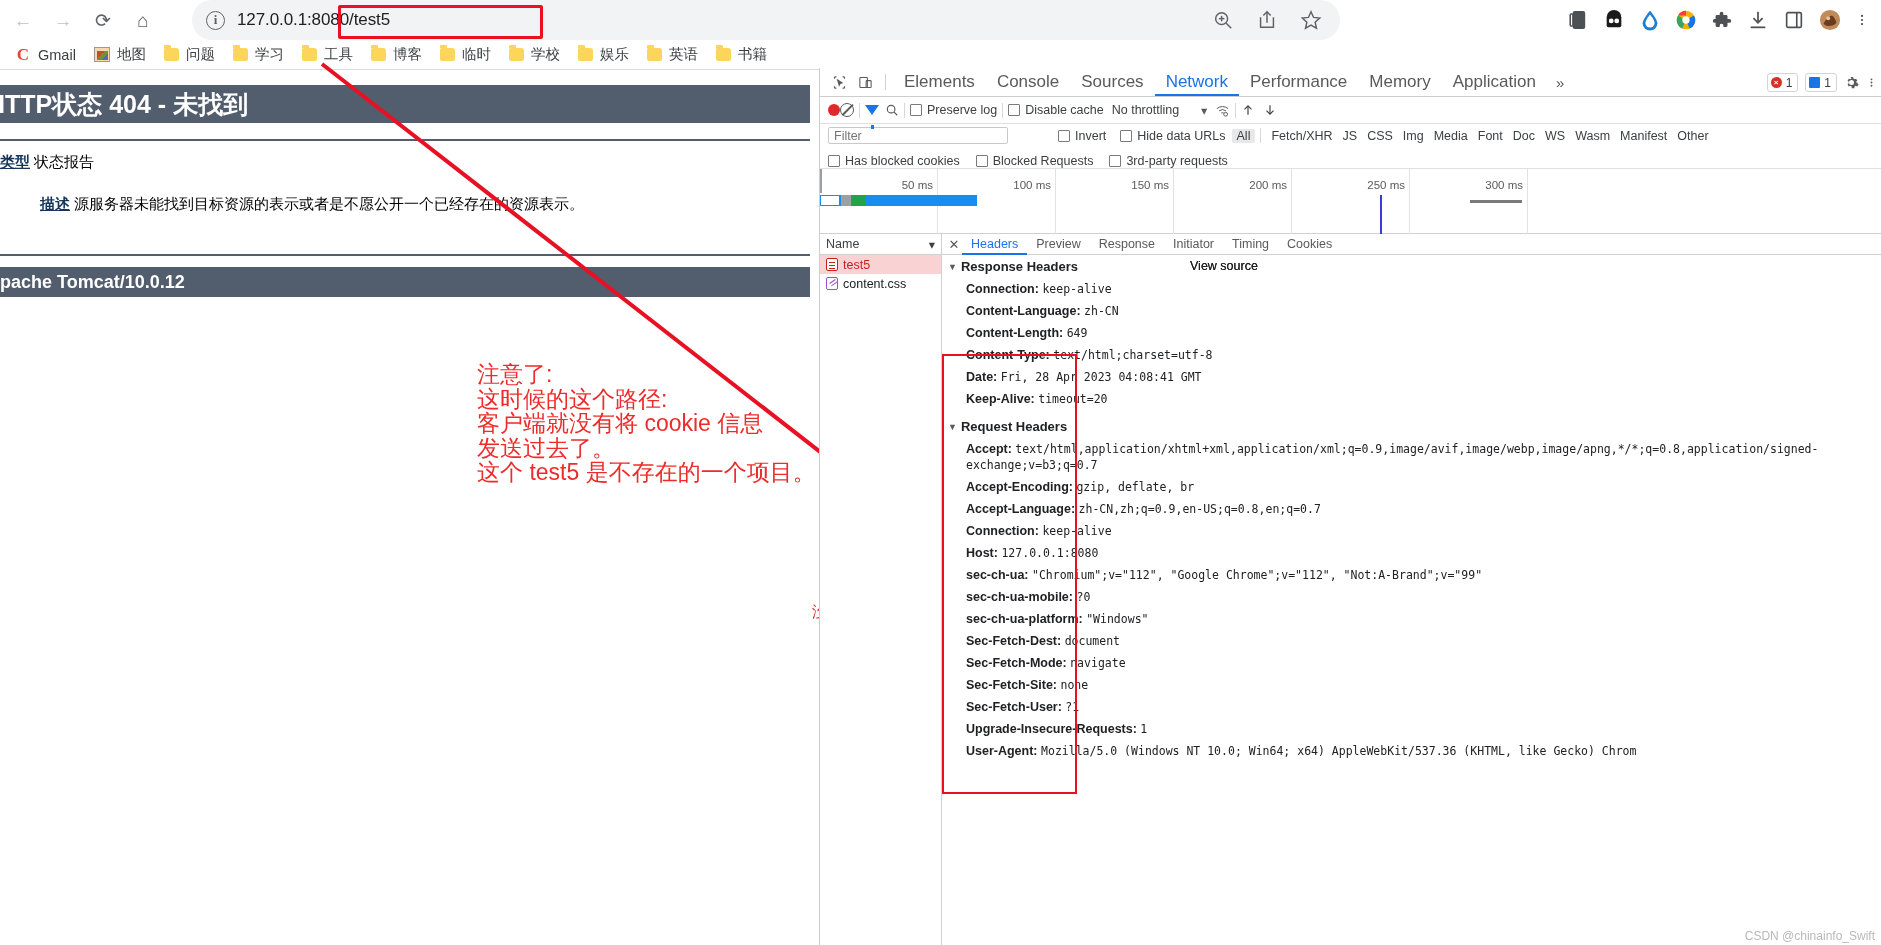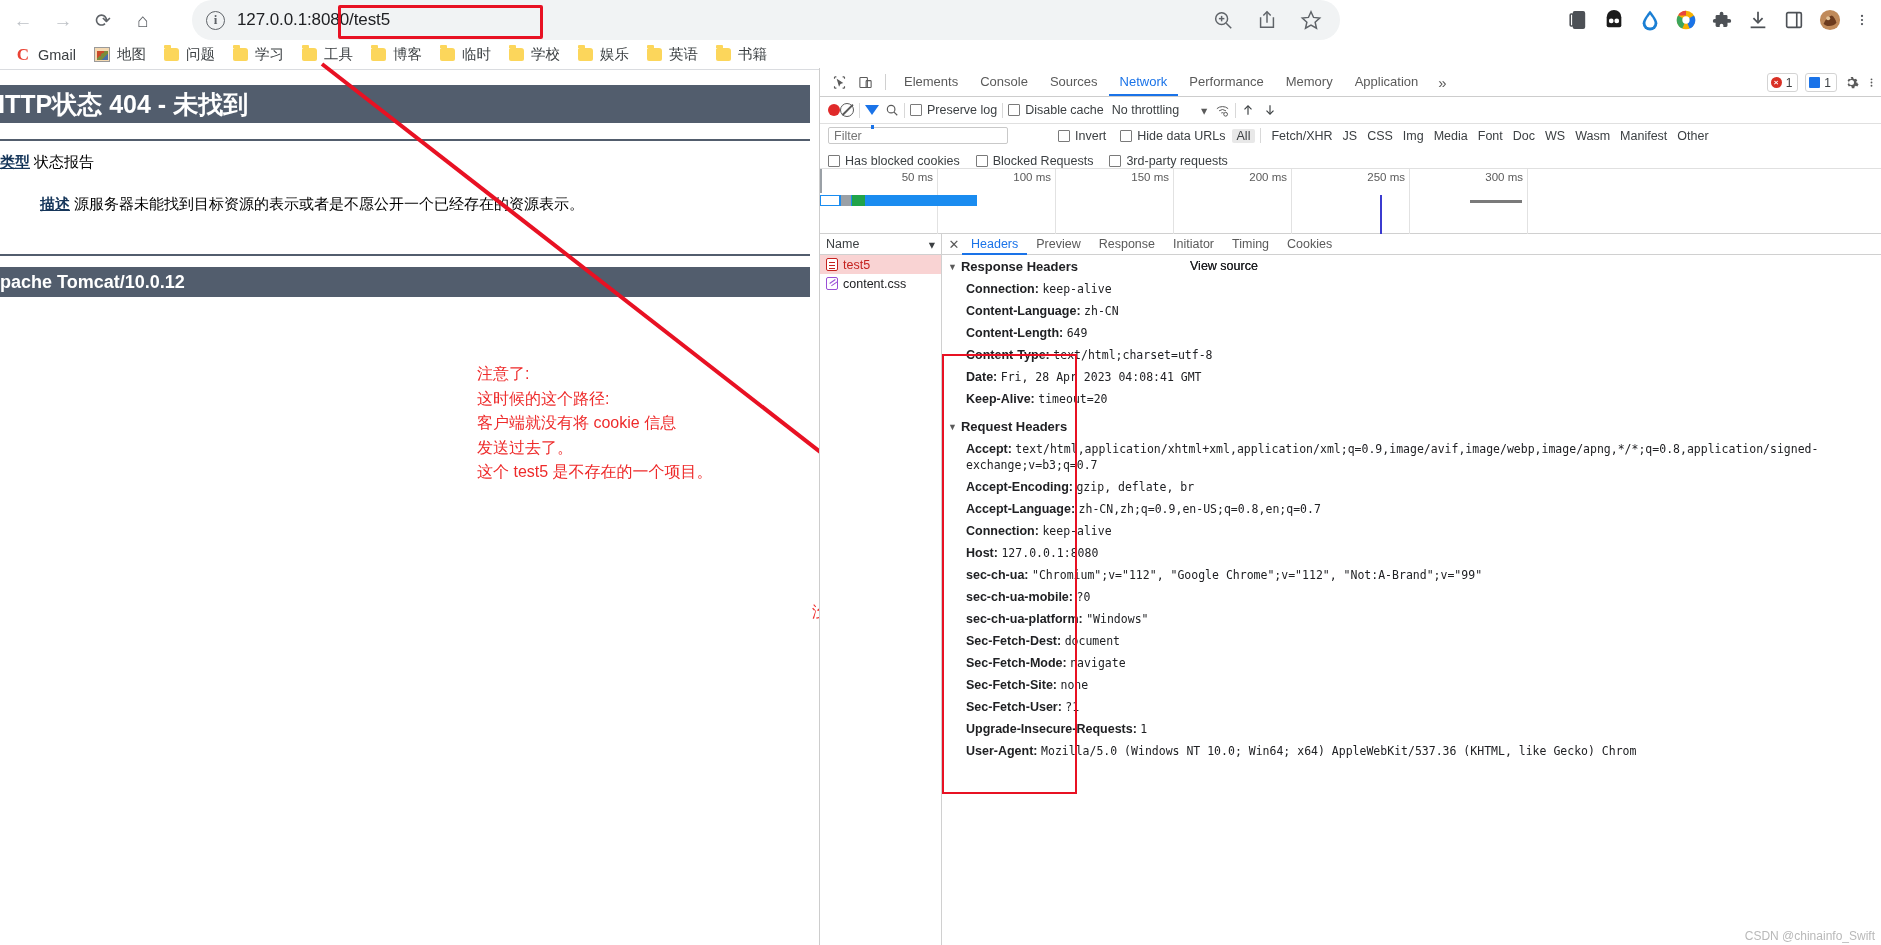--- a/index.html
+++ b/index.html
@@ -147,21 +147,21 @@
   #tomcat-footer {
     position: absolute; left: -13px; top: 196px; width: 823px; height: 30px;
     background: #525d6d; color: #ffffff;
     font-size: 18px; font-weight: bold;
     display: flex; align-items: center;
   }
 
   
   #annotation {
     position: absolute; left: 477px; top: 362px;
-    color: #ee2b2b; font-size: 16px; line-height: 24.5px;
+    color: #ee2b2b; font-size: 23px; line-height: 24.5px;
     white-space: nowrap;
   }
   #annotation2 {
     position: absolute; left: 812px; top: 602px;
     color: #ee2b2b; font-size: 16px;
     white-space: nowrap;
   }
   #arrow-svg { position: absolute; left: 0; top: 0; width: 1881px; height: 945px; pointer-events: none; }
 
   
@@ -174,21 +174,21 @@
   }
   #dt-tabbar {
     height: 29px; display: flex; align-items: center;
     border-bottom: 1px solid #cdcdcd;
     padding-left: 6px; position: relative;
   }
   .dt-sq-icon { width: 26px; height: 26px; display:flex; align-items:center; justify-content:center; color:#5a5a5a; }
   .dt-sep { width: 1px; height: 16px; background: #d0d0d0; margin: 0 7px; }
   .dt-tab {
     padding: 0 11px; height: 28px; line-height: 28px;
-    font-size: 13px; color: #5a5a5a; white-space: nowrap;
+    font-size: 17px; color: #5a5a5a; white-space: nowrap;
   }
   .dt-tab.active { color: #1a73e8; border-bottom: 2px solid #1a73e8; }
   .dt-more { padding: 0 9px; color: #5a5a5a; font-size: 15px; }
   #dt-tab-right {
     position: absolute; right: 4px; top: 0; height: 29px;
     display: flex; align-items: center; gap: 7px;
   }
   .badge {
     display: flex; align-items: center; gap: 4px;
     border: 1px solid #d4d4d4; border-radius: 3px;
@@ -240,21 +240,21 @@
 
   
   #timeline {
     position: relative; height: 65px; border-bottom: 1px solid #d0d0d0;
     background: #ffffff;
   }
   .tl-tick {
     position: absolute; top: 0; height: 65px; border-right: 1px solid #e2e2e2;
   }
   .tl-tick span {
-    position: absolute; right: 4px; top: 2px; font-size: 11.5px; color: #5a5a5a;
+    position: absolute; right: 4px; top: 10px; font-size: 11.5px; color: #5a5a5a;
     white-space: nowrap;
   }
   #tl-bar {
     position: absolute; left: 0px; top: 26px; height: 11px; width: 157px; background: #1a8cf0;
   }
   #tl-bar .seg-w { position:absolute; left:0; top:0; width:20px; height:11px; background:#ffffff; border:1px solid #1a8cf0;}
   #tl-bar .seg-g { position:absolute; left:21px; top:0; width:10px; height:11px; background:#9aa0a6;}
   #tl-bar .seg-gr{ position:absolute; left:32px; top:0; width:13px; height:11px; background:#21a34a;}
   #tl-blueline { position:absolute; left: 560px; top: 26px; width: 1.5px; height: 39px; background: #3b3bcf; }
   #tl-grayline { position:absolute; left: 650px; top: 31px; width: 52px; height: 3px; background: #7a7a7a; }

